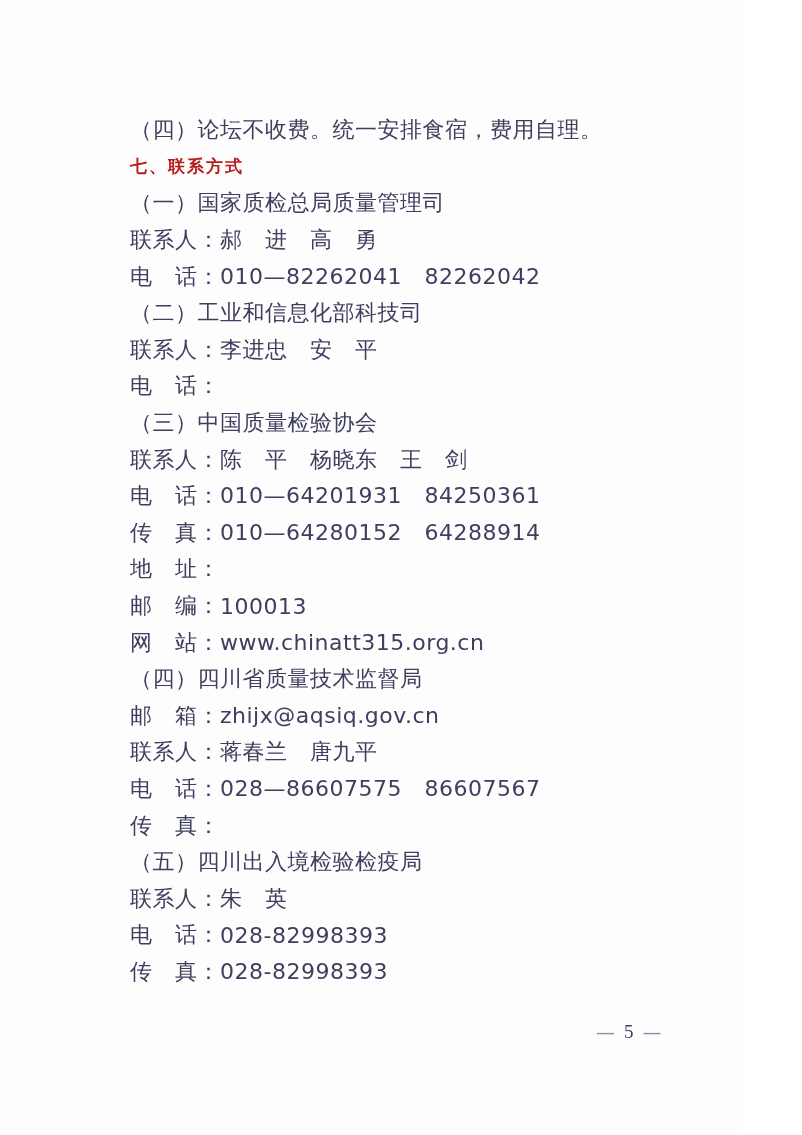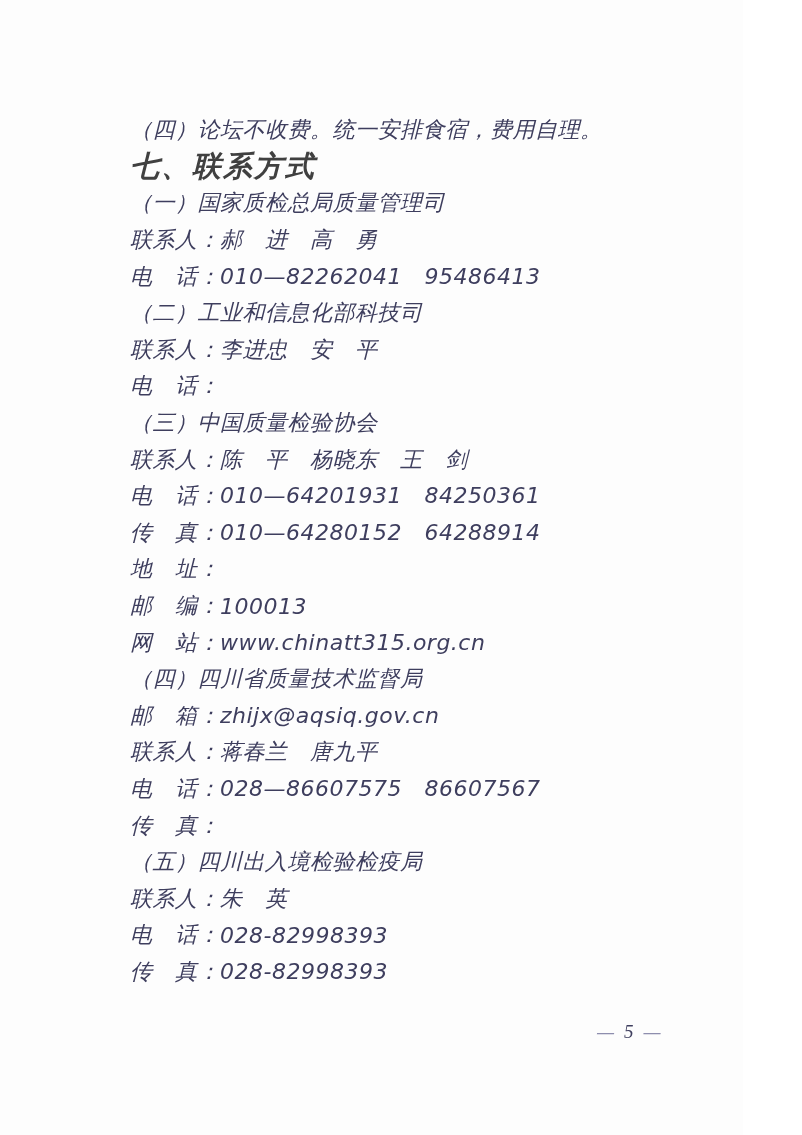--- a/index.html
+++ b/index.html
@@ -7,44 +7,43 @@
     padding: 0;
     background: #ffffff;
   }
   .page {
     position: relative;
     width: 743px;
     height: 1135px;
     background: #fdfdfd;
     overflow: hidden;
     font-family: "DejaVu Sans", "Liberation Sans", sans-serif;
-    font-style: italic;
   }
   .content {
     position: absolute;
     left: 130px;
     top: 112px;
     width: 580px;
   }
   .line {
     height: 36.6px;
     display: flex;
     align-items: center;
     font-size: 22px;
     color: #3e3e5e;
     letter-spacing: 0.5px;
     white-space: pre;
   }
   .line .label, .line .value { display: inline; }
   .heading {
     font-family: "Liberation Sans", "DejaVu Sans", sans-serif;
     font-weight: 700;
-    font-size: 29px;
+    font-size: 17px;
     letter-spacing: 2px;
-    color: #404040;
+    color: #b91c1c;
     align-items: center;
   }
   .footer {
     position: absolute;
     left: 596px;
     top: 1019px;
     height: 26px;
     display: flex;
     align-items: center;
     gap: 9px;
@@ -71,21 +70,21 @@
       <span>七、联系方式</span>
     </div>
 
     <div class="line">
       <span>（一）国家质检总局质量管理司</span>
     </div>
     <div class="line">
       <span class="label">联系人：</span><span class="value">郝　进　高　勇</span>
     </div>
     <div class="line">
-      <span class="label">电　话：</span><span class="value">010—82262041　95486413</span>
+      <span class="label">电　话：</span><span class="value">010—82262041　82262042</span>
     </div>
 
     <div class="line">
       <span>（二）工业和信息化部科技司</span>
     </div>
     <div class="line">
       <span class="label">联系人：</span><span class="value">李进忠　安　平</span>
     </div>
     <div class="line">
       <span class="label">电　话：</span>

